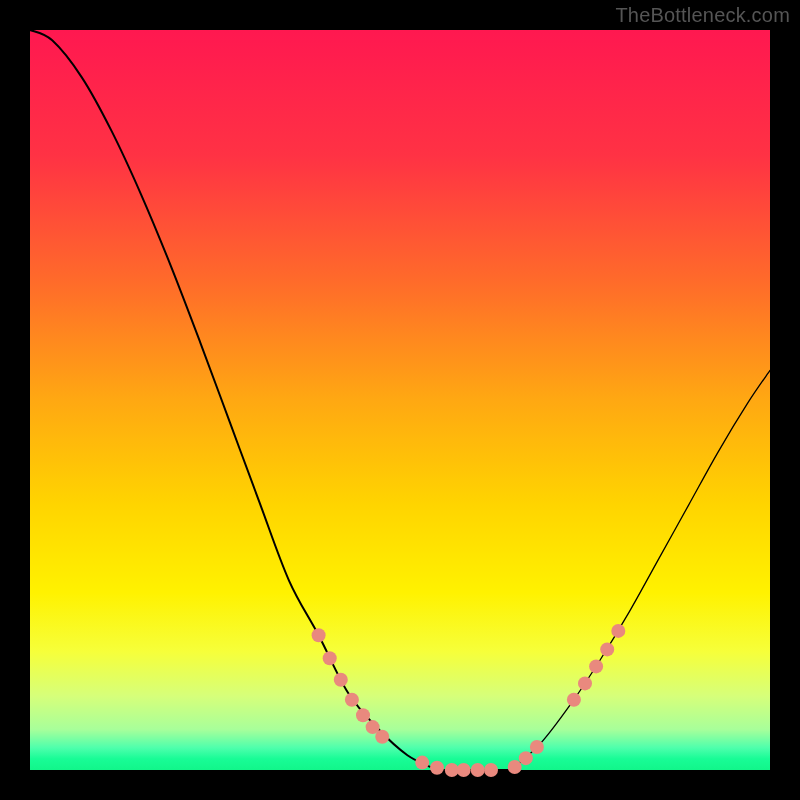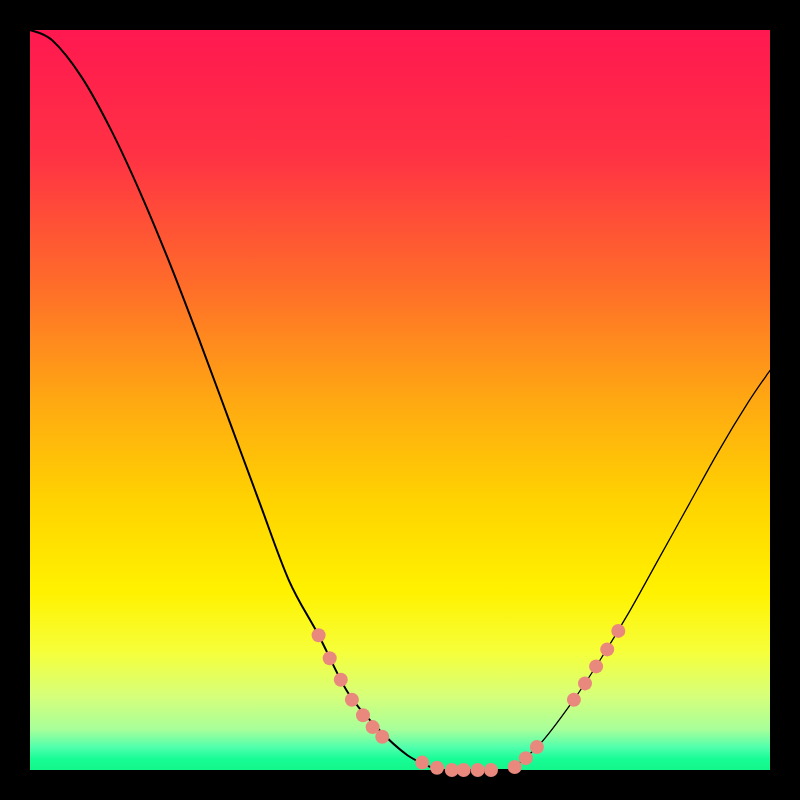--- a/index.html
+++ b/index.html
@@ -29,20 +29,21 @@
   svg {
     position: absolute;
     top: 0;
     left: 0;
   }
 </style>
 </head>
 <body>
 
 <div class="stage">
+  <div class="watermark">TheBottleneck.com</div>
   <svg id="plot" width="800" height="800">
       <defs>
         <linearGradient id="bg-grad" x1="0" y1="0" x2="0" y2="1">
           <stop offset="0.00%" stop-color="#ff1850"></stop>
           <stop offset="17.00%" stop-color="#ff3244"></stop>
           <stop offset="34.00%" stop-color="#ff6b2a"></stop>
           <stop offset="50.00%" stop-color="#ffa812"></stop>
           <stop offset="64.00%" stop-color="#ffd400"></stop>
           <stop offset="76.00%" stop-color="#fff200"></stop>
           <stop offset="84.00%" stop-color="#f6ff3a"></stop>

